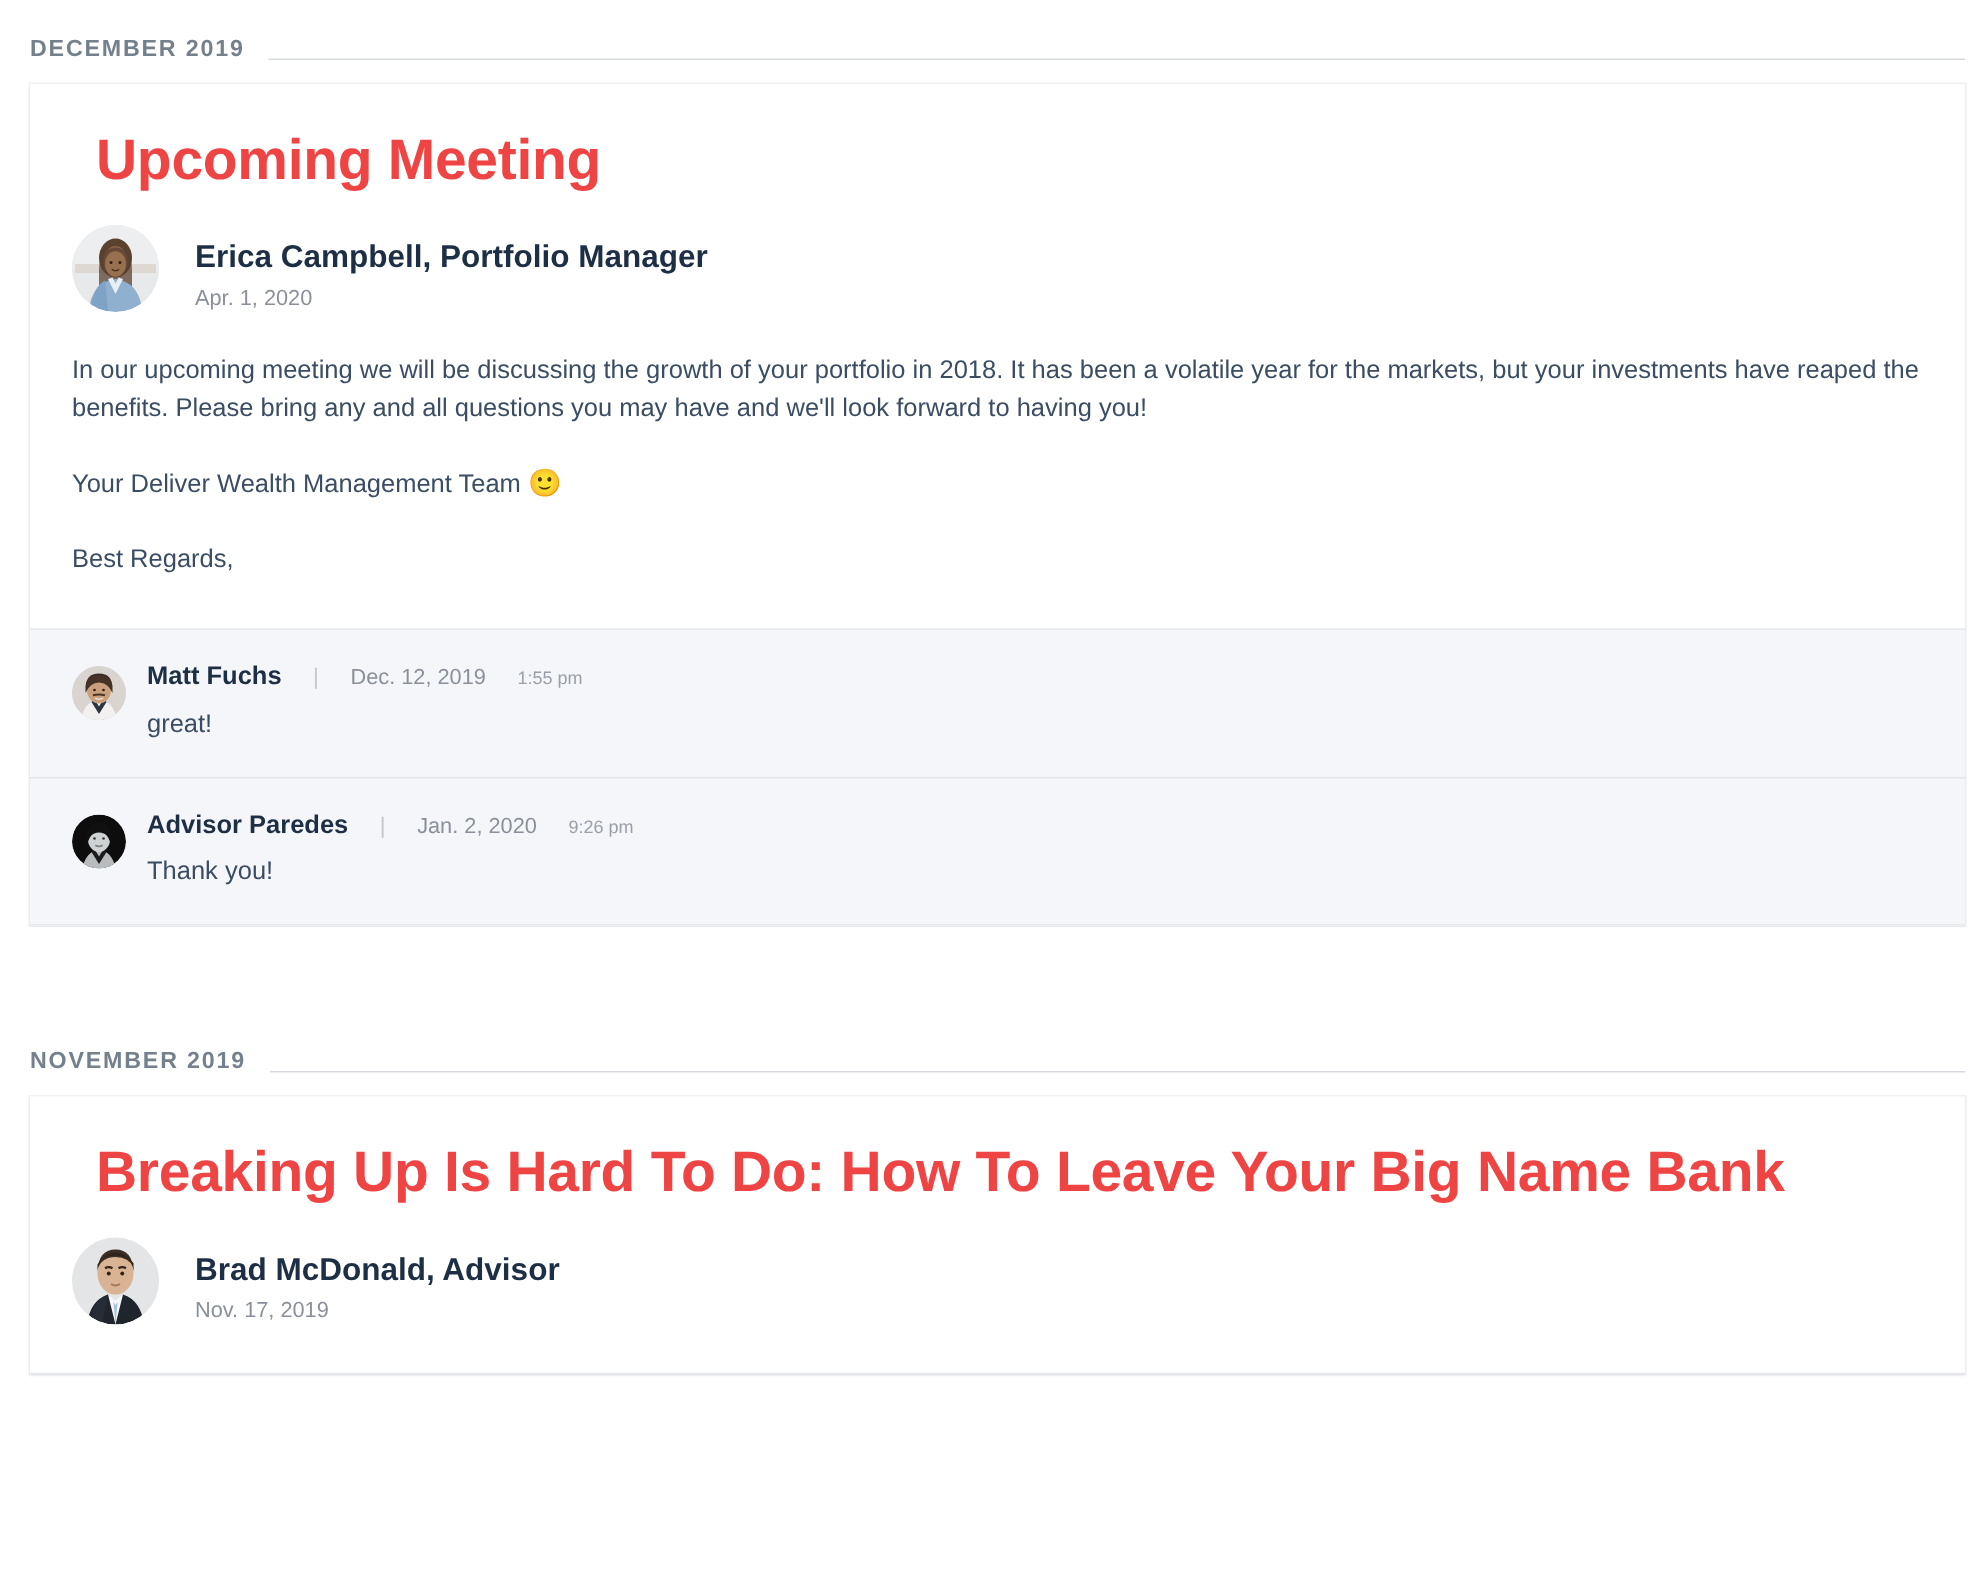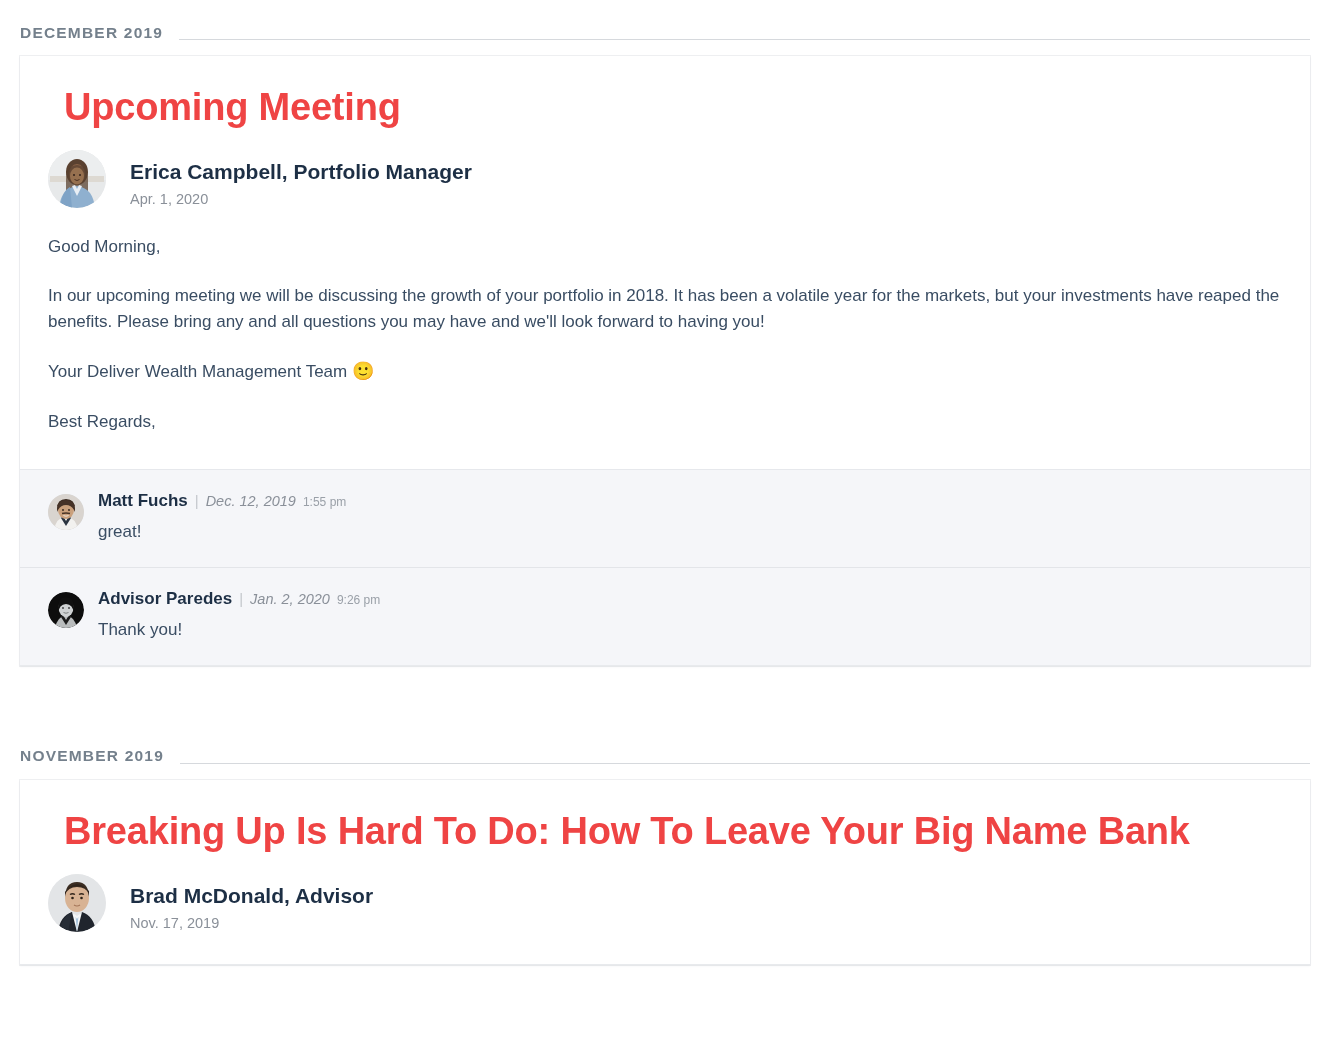--- a/index.html
+++ b/index.html
@@ -128,32 +128,32 @@
     flex: 0 0 36px;
     overflow: hidden;
     margin-top: 2px;
     background: #dcdee1;
   }
   .c-avatar svg { display: block; width: 100%; height: 100%; }
   .c-main { flex: 1; min-width: 0; }
   .c-head {
     display: flex;
     align-items: baseline;
-    gap: 7px;
+    gap: 21px;
     margin-bottom: 12px;
     flex-wrap: wrap;
   }
   .c-name {
     font-size: 17px;
     font-weight: bold;
     color: #1d2f45;
     line-height: 1;
   }
   .c-pipe { color: #c3c7cc; font-size: 15px; line-height: 1; }
-  .c-date { font-size: 14.5px; color: #8a9099; line-height: 1; font-style: italic; }
+  .c-date { font-size: 14.5px; color: #8a9099; line-height: 1; }
   .c-time { font-size: 12px; color: #9aa0a8; line-height: 1; }
   .c-text {
     font-size: 17px;
     color: #3a4d63;
     line-height: 1.3;
   }
 </style>
 </head>
 <body>
 
@@ -193,21 +193,20 @@
             </g>
           </svg>
         </div>
         <div class="author-meta">
           <div class="author-name">Erica Campbell, Portfolio Manager</div>
           <div class="author-date">Apr. 1, 2020</div>
         </div>
       </div>
 
       <div class="post-text">
-        <p>Good Morning,</p>
         <p>In our upcoming meeting we will be discussing the growth of your portfolio in 2018. It has been a volatile year for the markets, but your investments have reaped the benefits. Please bring any and all questions you may have and we'll look forward to having you!</p>
         <p><span>Your Deliver Wealth Management Team </span><span class="emoji">🙂</span></p>
         <p>Best Regards,</p>
       </div>
     </div>
 
     <div class="comments">
 
       <div class="comment">
         <div class="c-avatar">

